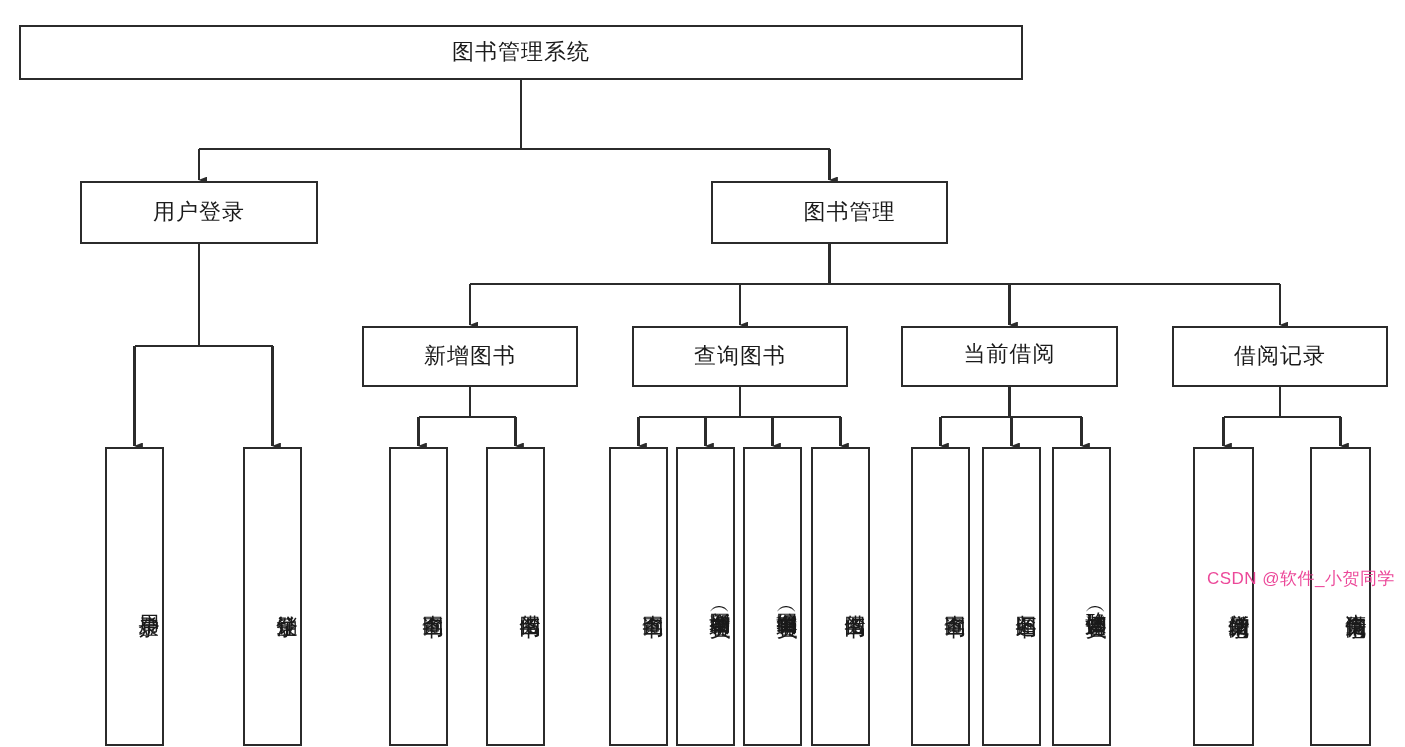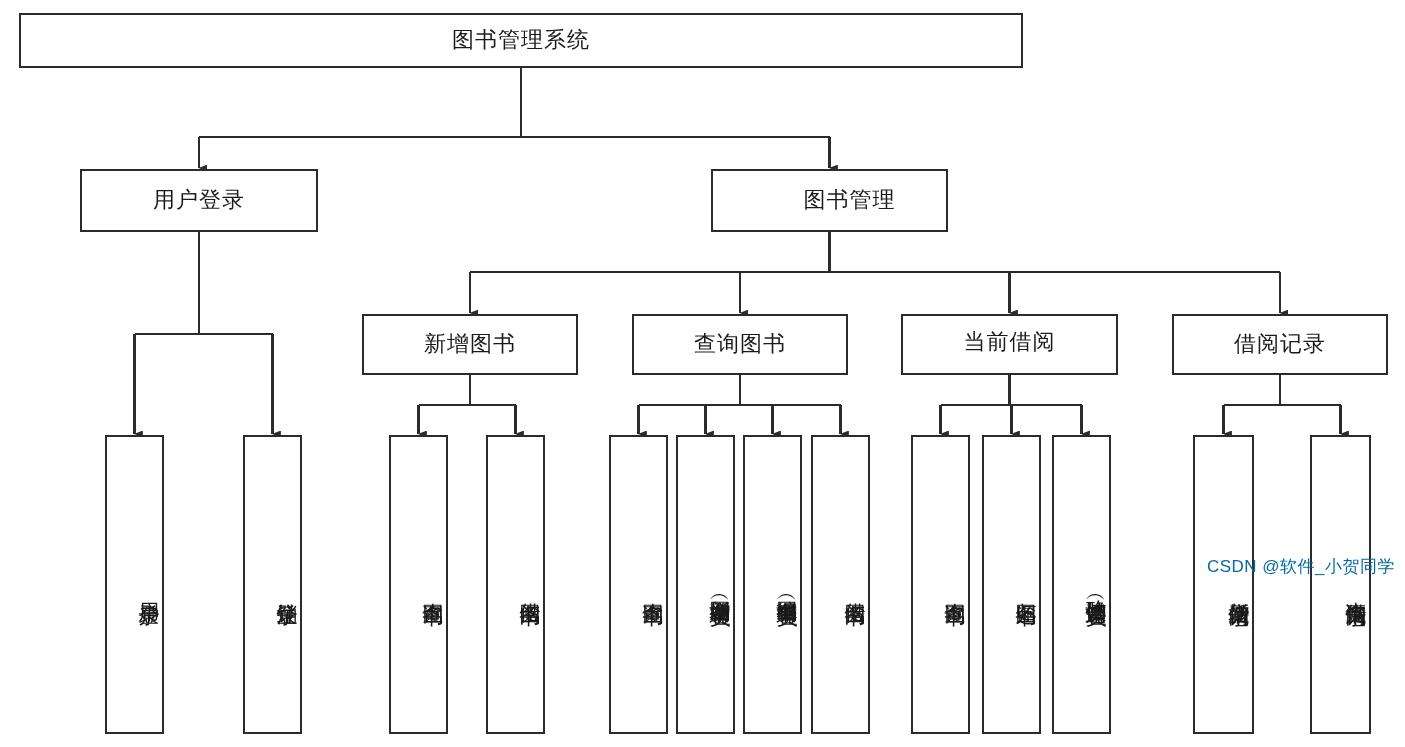--- a/index.html
+++ b/index.html
@@ -11,20 +11,21 @@
     width: 1405px;
     height: 747px;
     font-family: "Liberation Sans", sans-serif;
     overflow: hidden;
     position: relative;
   }
   #diagram-root {
     position: relative;
     width: 1405px;
     height: 584px;
+    margin-top: 12px;
   }
   #edge-layer {
     position: absolute;
     left: 0;
     top: 0;
     width: 1405px;
     height: 747px;
   }
   .node {
     position: absolute;
@@ -54,21 +55,21 @@
     overflow: hidden;
   }
   .node-label {
     display: block;
   }
   .watermark {
     position: absolute;
     right: 10px;
     bottom: 6px;
     font-size: 17px;
-    color: #0369a1;
+    color: #ec4899;
     letter-spacing: 0.5px;
     white-space: nowrap;
     pointer-events: none;
   }
 </style>
 </head>
 <body>
 
 <div id="diagram-root">
 

